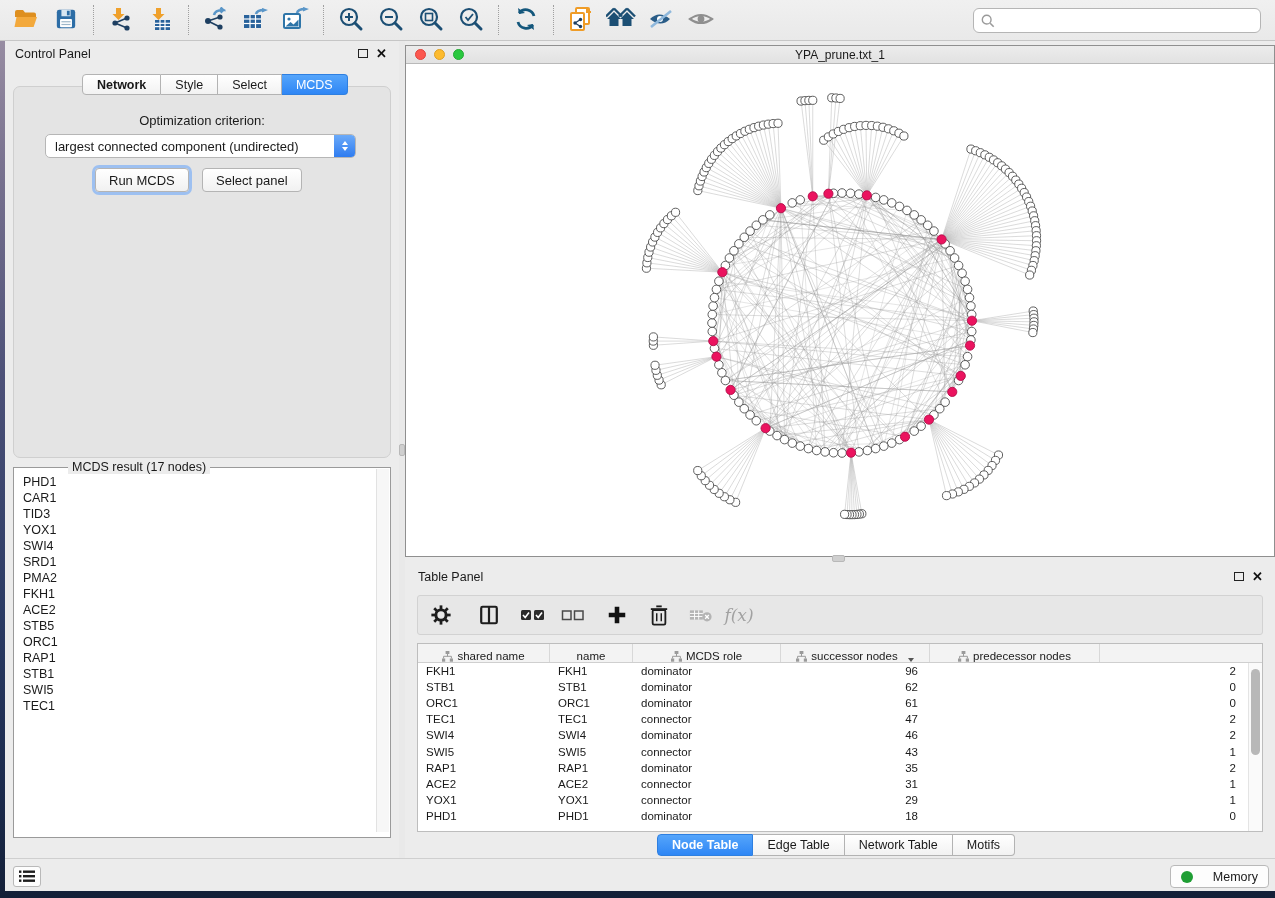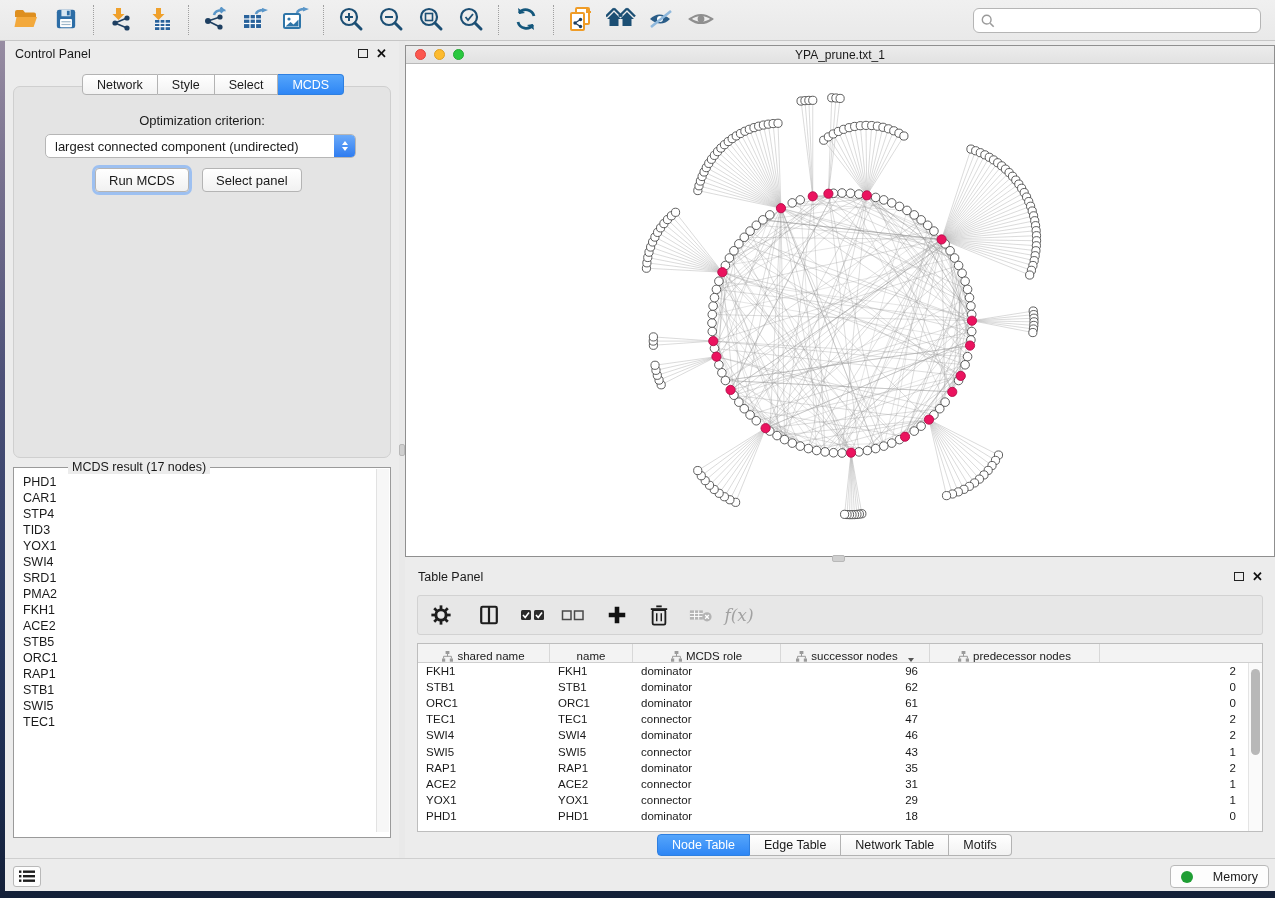--- a/index.html
+++ b/index.html
@@ -24,21 +24,21 @@
   #cp-header { left:5px; top:41px; width:394px; height:26px; display:flex; align-items:center; }
   #cp-title { margin-left:10px; font-size:12.5px; }
   .panel-winbtns { position:absolute; right:10px; top:6px; display:flex; gap:8px; align-items:center; }
   .float-glyph { width:10px; height:9px; border:1.6px solid #222; display:inline-block; }
   .close-glyph { font-size:13px; font-weight:bold; color:#111; line-height:9px; }
 
   .tabbar { display:flex; }
   .tab { height:21px; padding:0 14px; display:flex; align-items:center; justify-content:center;
     background:linear-gradient(#ffffff,#f2f2f2); border:1px solid #b3b3b3; border-left:none;
     font-size:12.5px; }
-  .tab:first-child { border-left:1px solid #b3b3b3; border-radius:4px 0 0 4px; }
+  .tab:first-child { border-left:1px solid #b3b3b3; border-radius:4px 0 0 4px;font-weight:bold; }
   .tab:last-child { border-radius:0 4px 4px 0; }
   .tab.active { background:linear-gradient(#55a5fb,#2e86f5); color:#fff; border-color:#2e7fe0; }
   #cp-tabs { left:82px; top:74px; }
 
   #cp-box { left:13px; top:86px; width:378px; height:372px; background:#e4e4e4;
     border:1px solid #cfcfcf; border-radius:7px; }
   #opt-label { left:13px; top:113px; width:378px; text-align:center; font-size:13px; }
   #opt-select { left:45px; top:134px; width:311px; height:24px; background:#fff;
     border:1px solid #b6b6b6; border-radius:5px; display:flex; align-items:center; }
   #opt-select .sel-text { flex:1; padding-left:9px; font-size:13px; white-space:nowrap; }
@@ -301,21 +301,20 @@
     </span>
 </div>
 <div id="run-btn" class="abs btn">Run MCDS</div>
 <div id="closepanel-btn" class="abs btn">Select panel</div>
 
 <div id="mcds-group" class="abs">
   <span id="mcds-legend">MCDS result (17 nodes)</span>
   <div id="mcds-list">
       <div class="mcds-item">PHD1</div>
       <div class="mcds-item">CAR1</div>
-      <div class="mcds-item">STP4</div>
       <div class="mcds-item">TID3</div>
       <div class="mcds-item">YOX1</div>
       <div class="mcds-item">SWI4</div>
       <div class="mcds-item">SRD1</div>
       <div class="mcds-item">PMA2</div>
       <div class="mcds-item">FKH1</div>
       <div class="mcds-item">ACE2</div>
       <div class="mcds-item">STB5</div>
       <div class="mcds-item">ORC1</div>
       <div class="mcds-item">RAP1</div>

